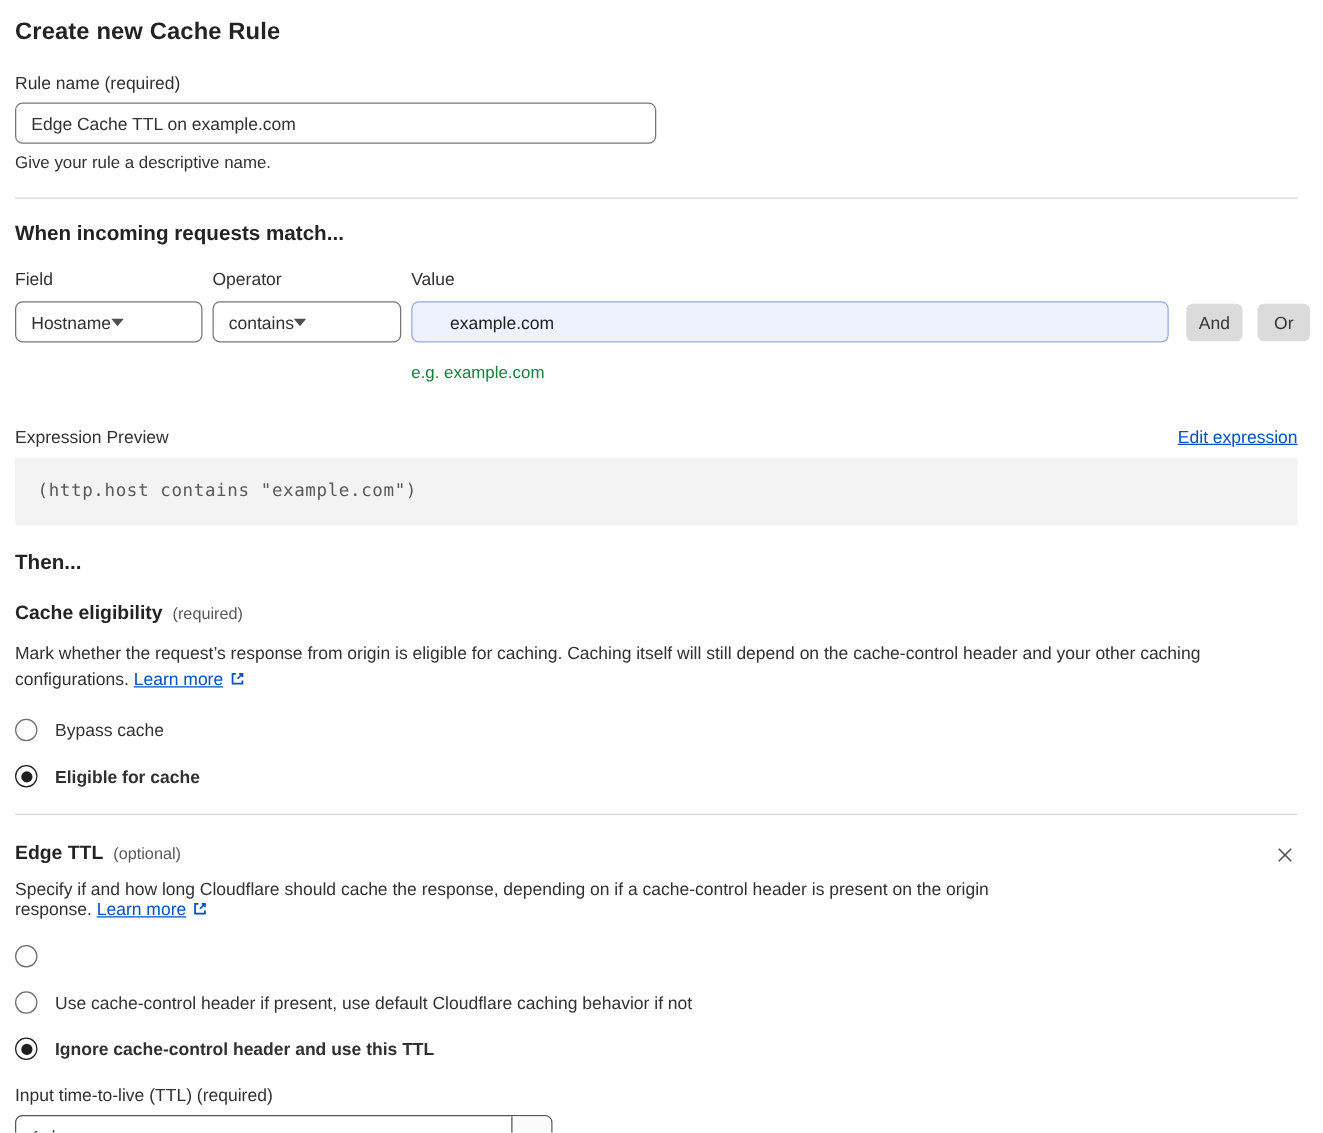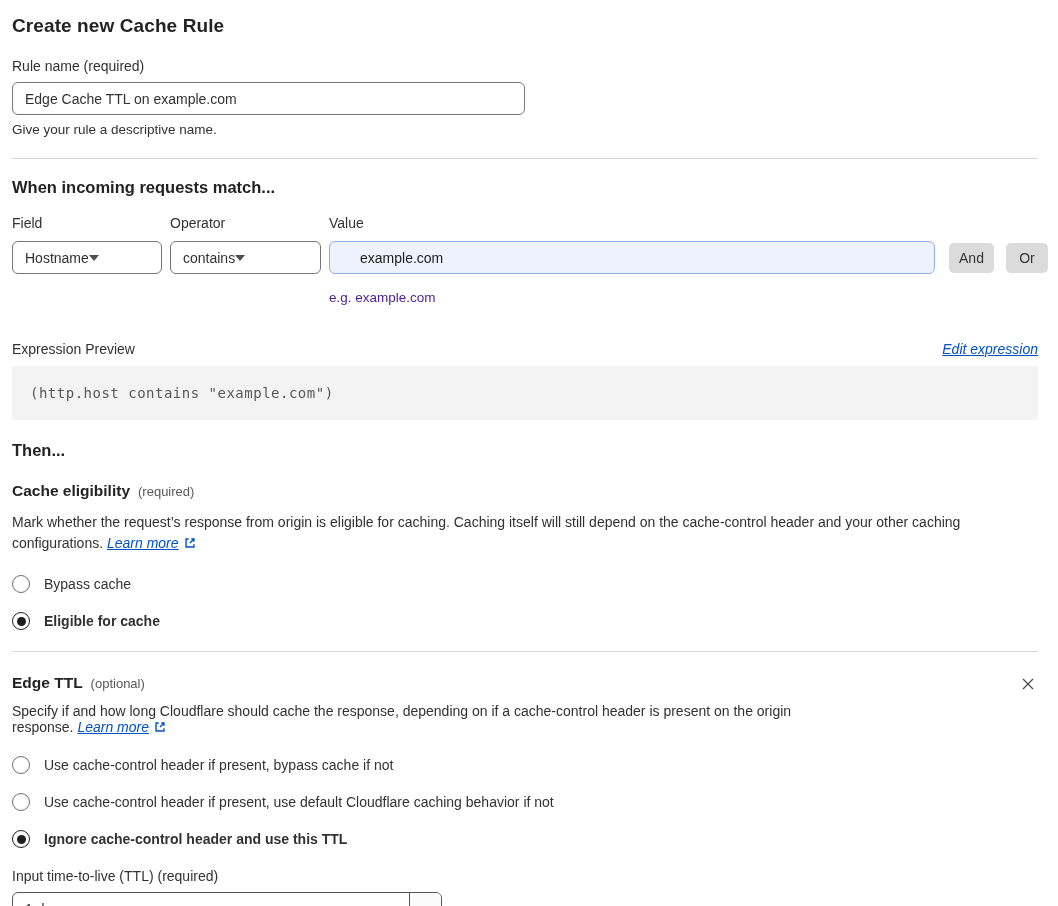--- a/index.html
+++ b/index.html
@@ -47,24 +47,24 @@
     background: #edf2fd; padding: 0 30px; font-size: 14px; color: #1d1d1d;
     font-family: "Liberation Sans", sans-serif; outline: none;
   }
   .chip-button {
     height: 30px; border: none; border-radius: 5px; background: #dbdbdb;
     font-size: 14px; color: #343434; font-family: "Liberation Sans", sans-serif;
     cursor: pointer; padding: 0;
   }
   #and-button { margin-left: 6px; width: 45px; }
   #or-button  { margin-left: 10px; width: 42px; }
-  .eg-help { font-size: 13.5px; color: #4c1d95; margin-top: 6px; grid-column: 3; }
+  .eg-help { font-size: 13.5px; color: #15803d; margin-top: 6px; grid-column: 3; }
 
   .expr-header { display: flex; justify-content: space-between; align-items: flex-end; margin-top: 36px; }
-  .link { color: #0051c3; text-decoration: underline; font-size: 14px; cursor: pointer; font-style: italic; }
+  .link { color: #0051c3; text-decoration: underline; font-size: 14px; cursor: pointer; }
   .code-block {
     margin-top: 9px; height: 54px; background: #f3f3f3; border-radius: 2px;
     display: flex; align-items: center; padding: 0 18px;
     font-family: "DejaVu Sans Mono", monospace; font-size: 14px; color: #585858;
     letter-spacing: .5px;
   }
 
   h2.then-heading { font-size: 16.5px; font-weight: 700; color: #232323; margin: 21px 0 0; }
 
   .sub-heading { margin-top: 22px; display: flex; align-items: baseline; }
@@ -188,21 +188,20 @@
   <p class="section-desc edge-desc"><span>Specify if and how long Cloudflare should cache the response, depending on if a cache-control header is present on the origin response.</span>
     <a class="link">Learn more</a><span class="ext-icon"><svg width="14" height="14" viewBox="0 0 16 16">
           <path d="M6.5 3.5 H3.5 v9 h9 V9.5" fill="none" stroke="#0051c3" stroke-width="1.6"></path>
           <path d="M9.5 3.5 h3 v3" fill="none" stroke="#0051c3" stroke-width="1.6"></path>
           <path d="M12.5 3.5 L8 8" fill="none" stroke="#0051c3" stroke-width="1.6"></path>
         </svg></span></p>
 
   <div class="radio-group">
     <div class="radio-row">
       <span class="radio-circle"></span>
-      <span class="radio-label">Use cache-control header if present, bypass cache if not</span>
     </div>
     <div class="radio-row">
       <span class="radio-circle"></span>
       <span class="radio-label">Use cache-control header if present, use default Cloudflare caching behavior if not</span>
     </div>
     <div class="radio-row checked">
       <span class="radio-circle"></span>
       <span class="radio-label">Ignore cache-control header and use this TTL</span>
     </div>
   </div>

